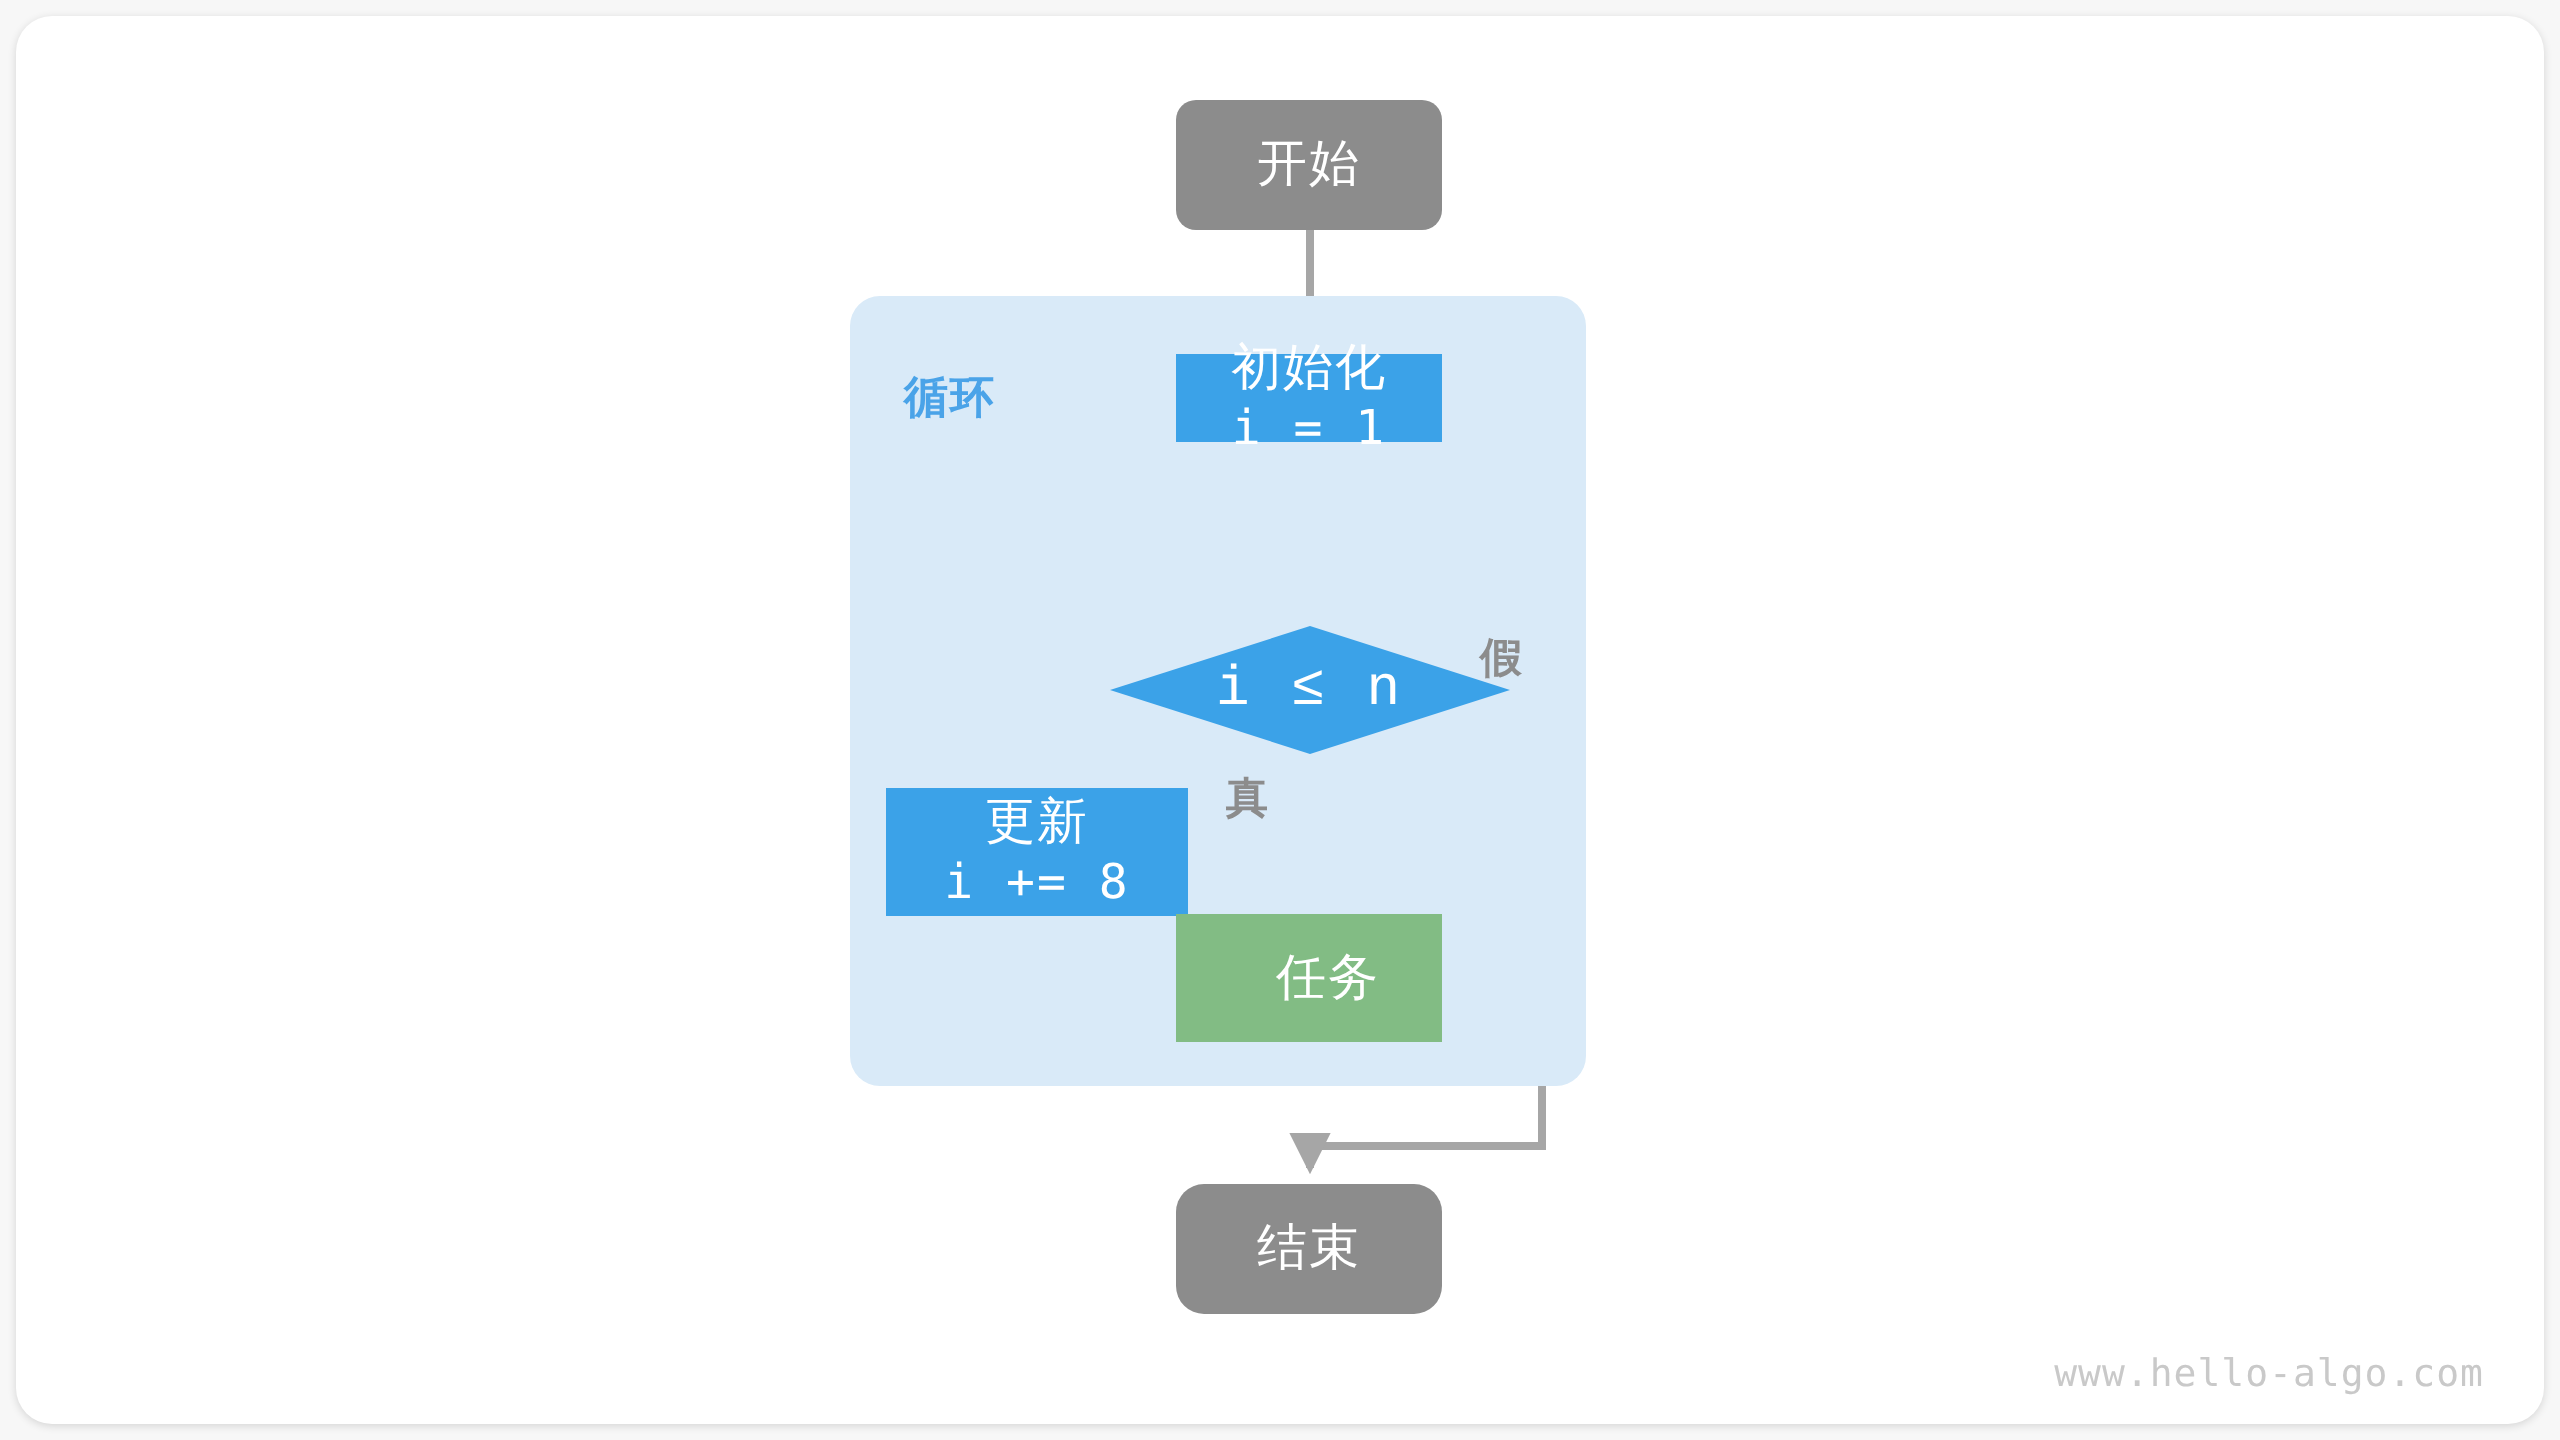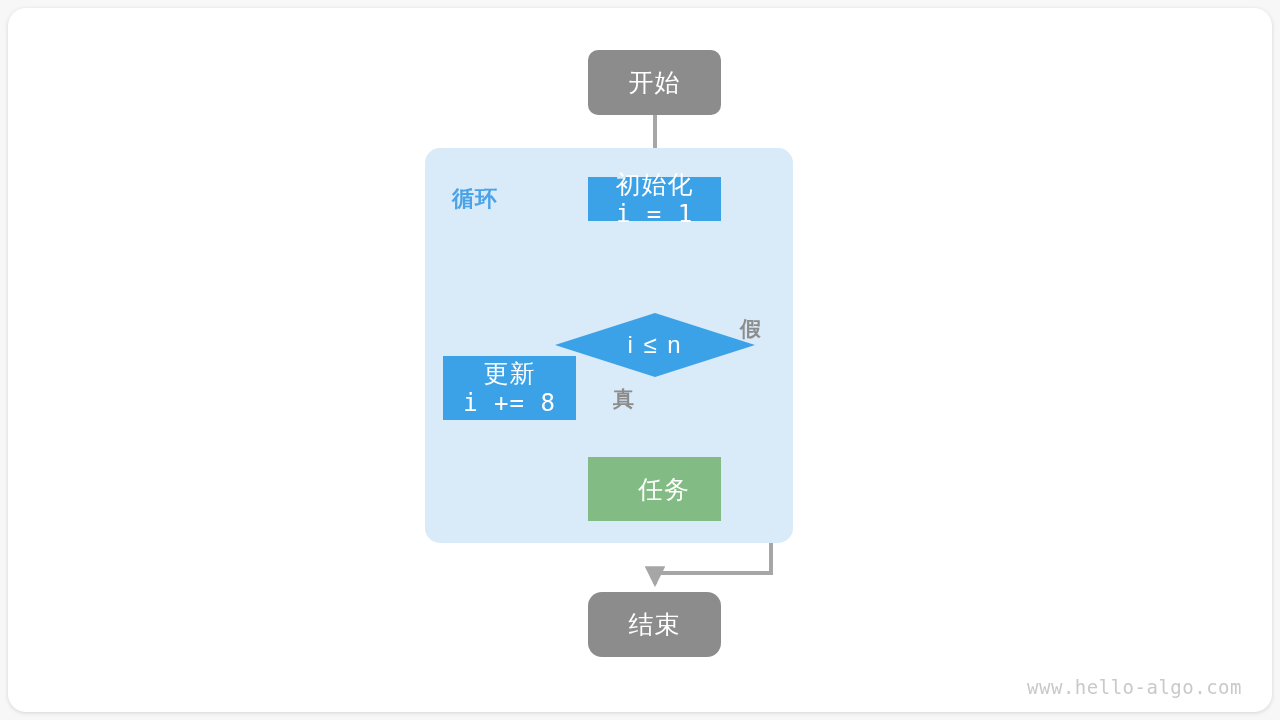--- a/index.html
+++ b/index.html
@@ -100,22 +100,22 @@
     border-radius: 14px;
   }
   #node-init {
     left: 588px;
     top: 177px;
     width: 133px;
     height: 44px;
   }
   #node-update {
     left: 443px;
-    top: 356px;
-    width: 133px;
+    top: 394px;
+    width: 151px;
     height: 64px;
   }
   #node-task {
     left: 588px;
     top: 457px;
     width: 133px;
     height: 64px;
     padding-left: 19px;
   }
   #node-cond {
@@ -128,22 +128,22 @@
   #cond-text {
     position: absolute;
     left: 0;
     top: 0;
     width: 200px;
     height: 64px;
     display: flex;
     align-items: center;
     justify-content: center;
     color: #ffffff;
-    font-family: Liberation Sans, sans-serif;
-    font-size: 24px;
+    font-family: Liberation Mono, monospace;
+    font-size: 28px;
     letter-spacing: 2px;
   }
   .branch-label {
     position: absolute;
     color: #8c8c8c;
     font-size: 21px;
     font-weight: bold;
     letter-spacing: 1px;
   }
   #label-true {

